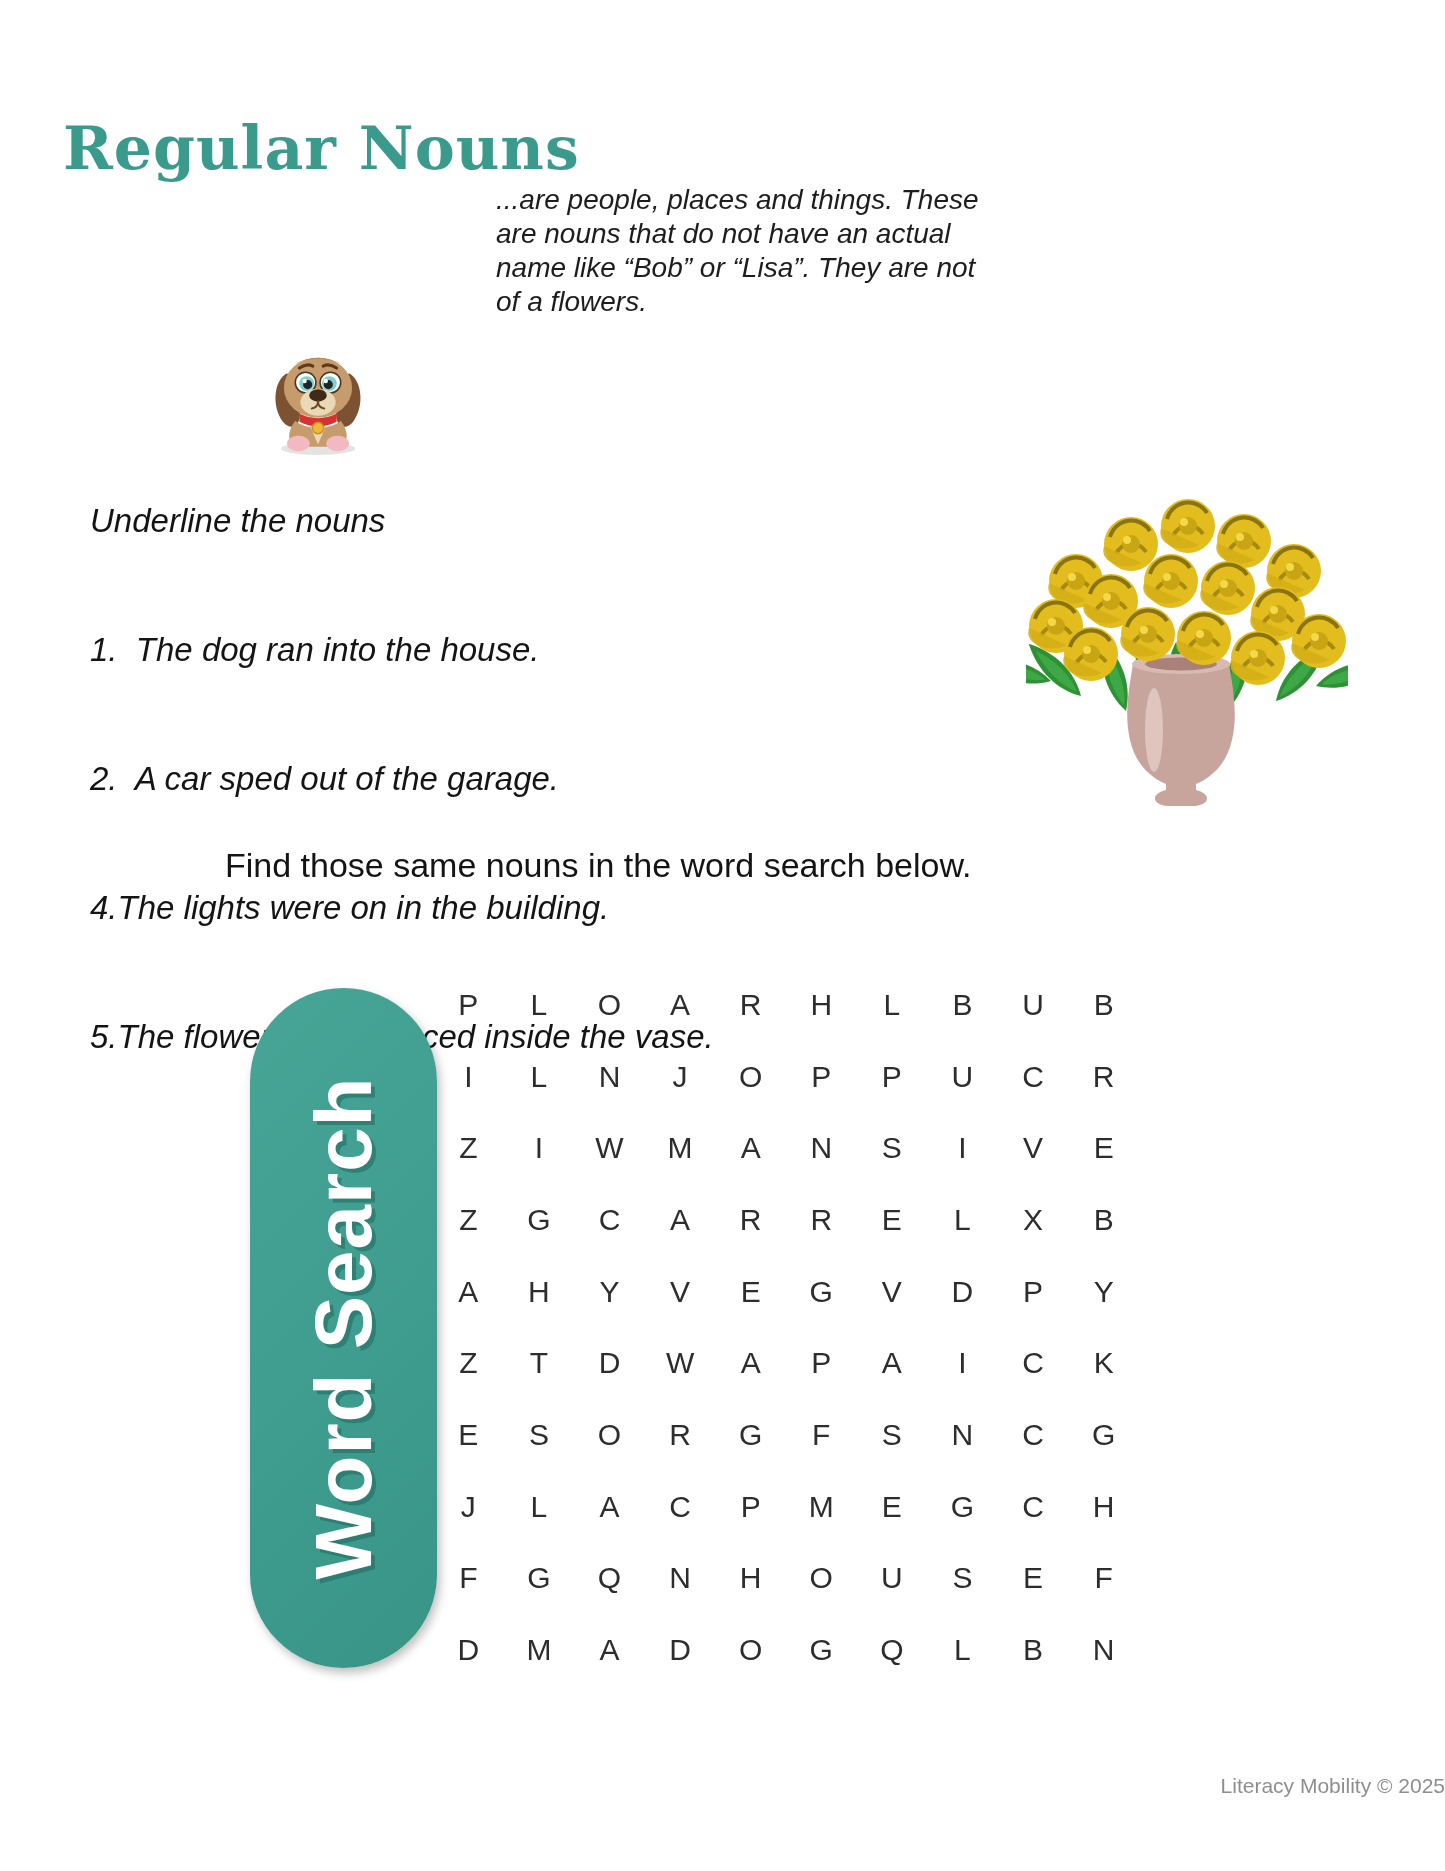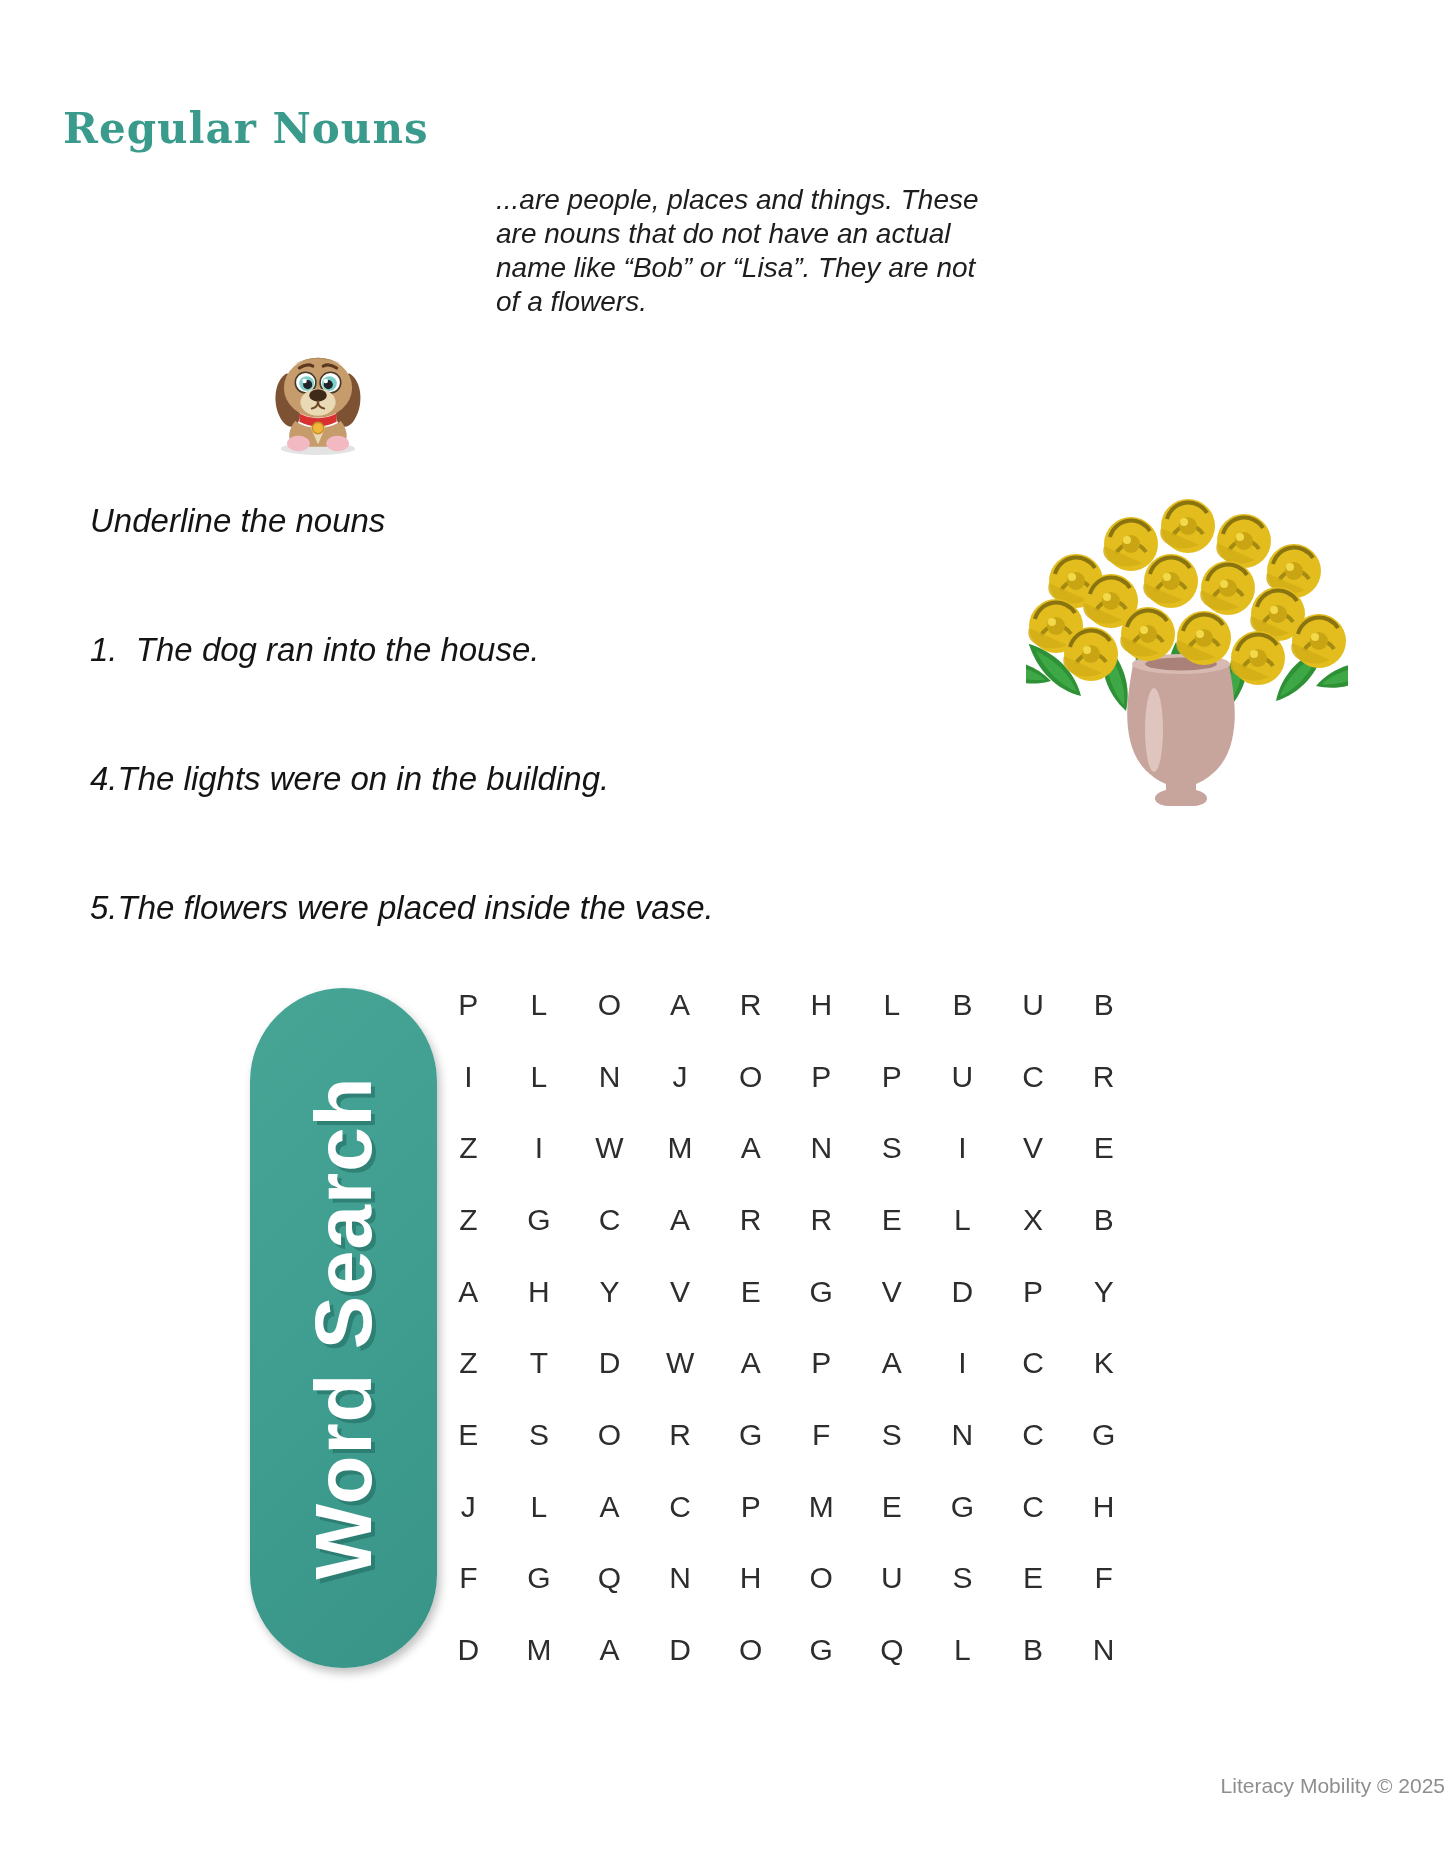--- a/index.html
+++ b/index.html
@@ -7,24 +7,24 @@
     position:relative;
     width:1445px;
     height:1871px;
     background:#ffffff;
     overflow:hidden;
     font-family:"Liberation Sans","DejaVu Sans",sans-serif;
     color:#1d1d1d;
   }
   .title{
     position:absolute;
-    left:63px; top:104px;
+    left:63px; top:113px;
     font-family:"DejaVu Serif","Liberation Serif",serif;
     font-weight:bold;
-    font-size:42px;
+    font-size:60px;
     letter-spacing:1px;
     color:#3A9B8C;
   }
   .intro{
     position:absolute;
     left:496px; top:183px;
     font-size:28px;
     line-height:34px;
     color:#1d1d1d;
     font-style:italic;
@@ -135,20 +135,21 @@
       <path d="M42,77 Q60,86 78,77 L78,85 Q60,94 42,85 Z" fill="#d93030"></path>
       <circle cx="60" cy="91" r="5.5" fill="#f0b73a" stroke="#c4902a" stroke-width="1.5"></circle>
       <ellipse cx="41" cy="106" rx="11" ry="7.5" fill="#f3b9c3"></ellipse>
       <ellipse cx="79" cy="106" rx="11" ry="7.5" fill="#f3b9c3"></ellipse>
     </svg>
   </div>
 
   <div class="exercise">
     <div>Underline the nouns</div>
     <div>1.  The dog ran into the house.</div>
+    <div>2.  A car sped out of the garage.</div>
     <div>4.The lights were on in the building.</div>
     <div>5.The flowers were placed inside the vase.</div>
   </div>
 
   <div class="vase-wrap">
     <svg viewBox="0 0 322 334" width="322" height="334">
       <defs>
         <g id="fern">
           <path d="M0,0 C-13,-22 -13,-48 0,-74 C13,-48 13,-22 0,0 Z" fill="#2e9135"></path>
           <path d="M0,-6 C-7,-22 -7,-44 0,-64 C7,-44 7,-22 0,-6 Z" fill="#45b04c" opacity="0.75"></path>
@@ -186,20 +187,21 @@
       <use href="#rose" x="202" y="102"></use>
       <use href="#rose" x="252" y="128"></use>
       <use href="#rose" x="293" y="155"></use>
       <use href="#rose" x="65" y="168"></use>
       <use href="#rose" x="122" y="148"></use>
       <use href="#rose" x="178" y="152"></use>
       <use href="#rose" x="232" y="172"></use>
     </svg>
   </div>
 
+  <div class="search-prompt">Find those same nouns in the word search below.</div>
 
   <div class="ws-banner">
     <div class="ws-banner-label">Word Search</div>
   </div>
 
   <div class="ws-grid">
       <div class="ws-cell">P</div>
       <div class="ws-cell">L</div>
       <div class="ws-cell">O</div>
       <div class="ws-cell">A</div>

